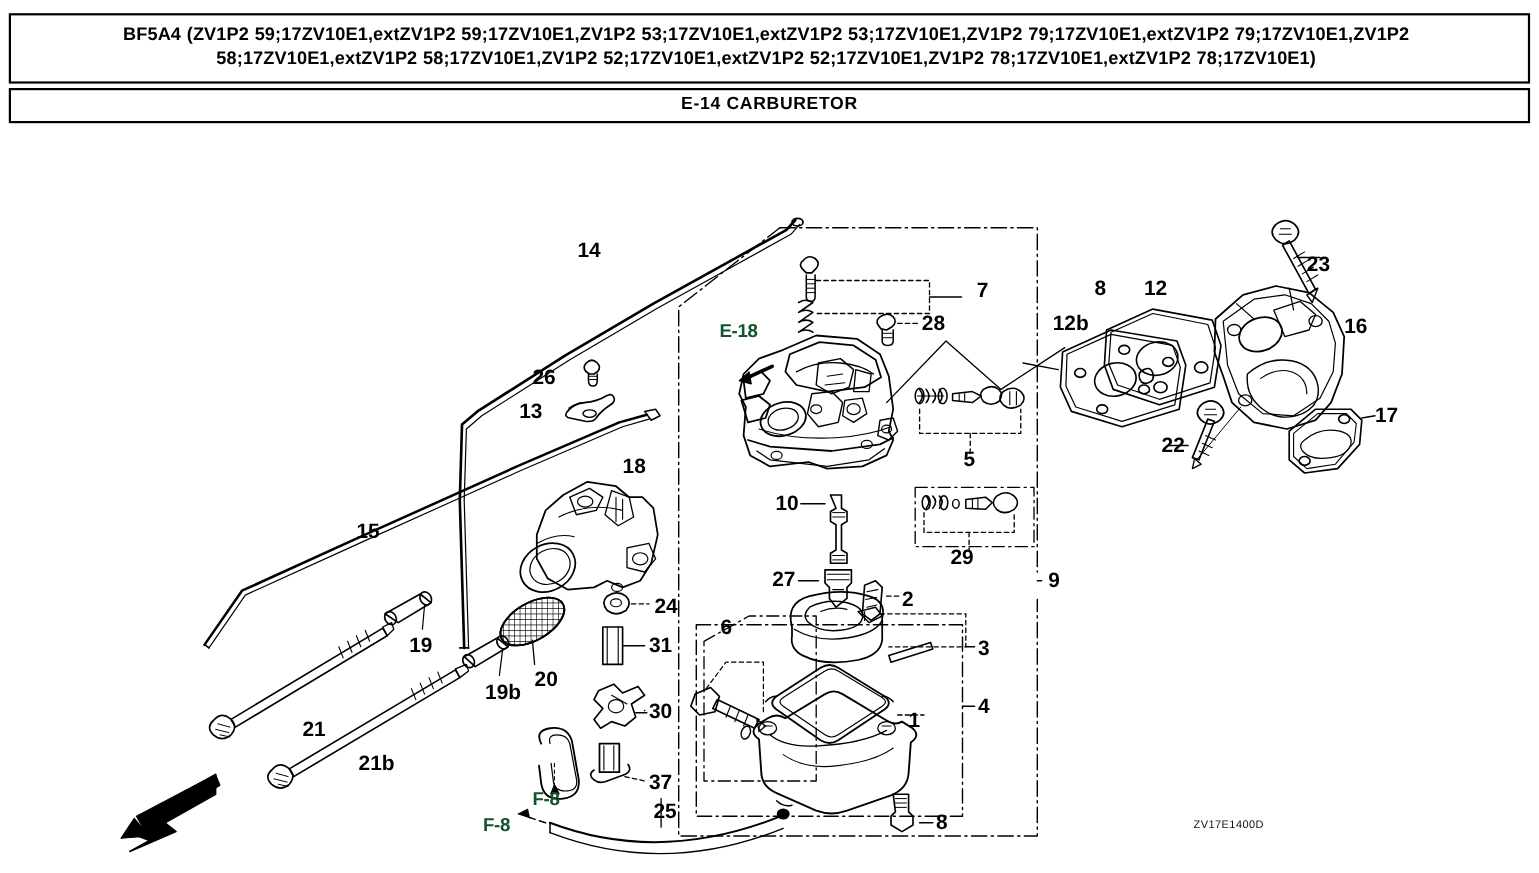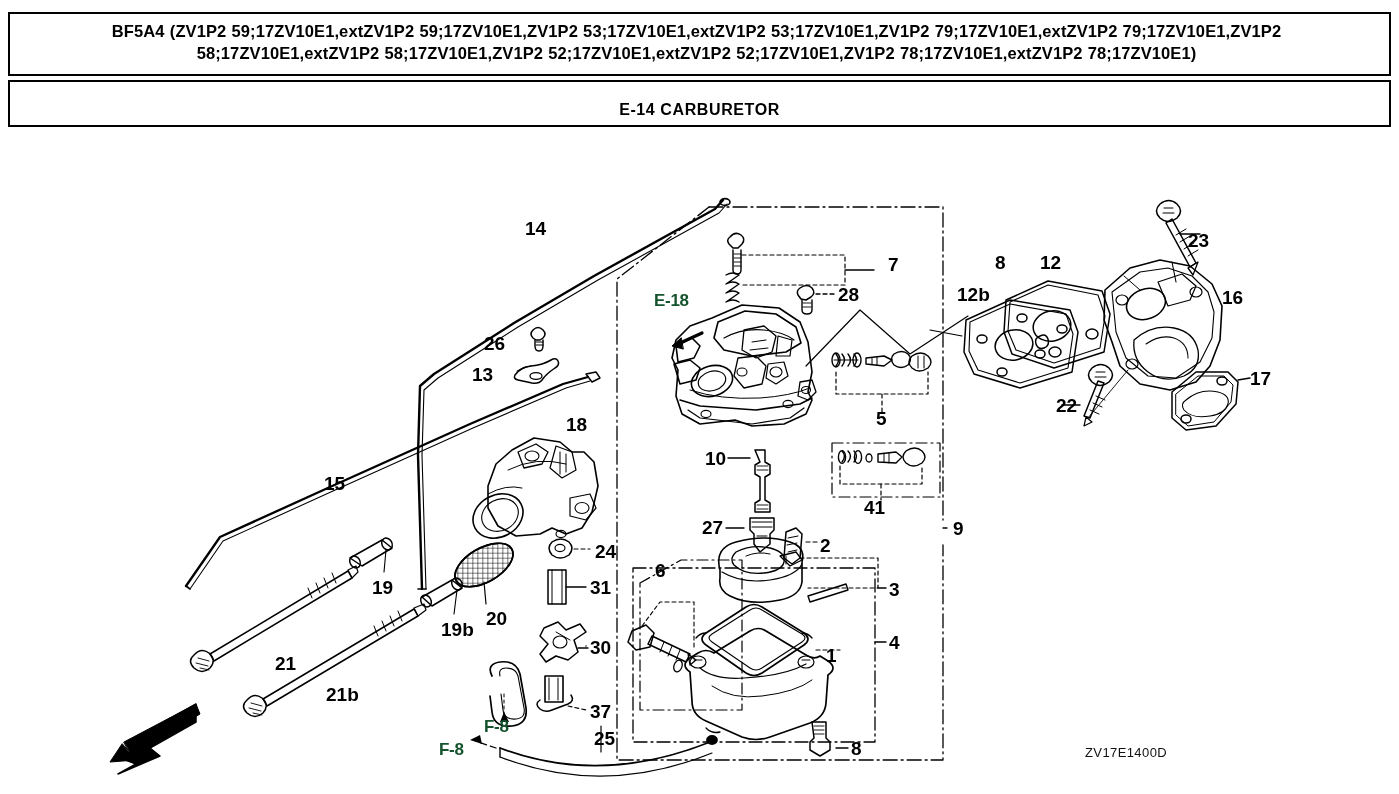--- a/index.html
+++ b/index.html
@@ -25,21 +25,21 @@
   }
   .hdr-model{
     padding:7px 14px 9px 8px;
     font-size:16.5px;
     line-height:1.32;
     letter-spacing:.1px;
     word-spacing:.5px;
   }
   .hdr-section{
     margin-top:4px;
-    padding:19px 10px 6px 10px;
+    padding:4px 10px 6px 10px;
     font-size:16px;
     letter-spacing:.6px;
   }
 
   
   #draw{position:absolute;left:0;top:0;width:1399px;height:794px;}
   #draw svg{display:block;}
 
   .lbl{
     position:absolute;
@@ -54,21 +54,21 @@
     position:absolute;
     font-weight:bold;
     font-size:17px;
     letter-spacing:-.3px;
     color:#14532d;
     white-space:nowrap;
     font-family:"Liberation Sans", sans-serif;
   }
   .code{
     position:absolute;
-    font-size:13px;
+    font-size:10px;
     font-weight:normal;
     color:#111;
     letter-spacing:.4px;
     white-space:nowrap;
     font-family:"Liberation Sans", sans-serif;
   }
 </style>
 </head>
 <body>
 
@@ -502,21 +502,21 @@
     <span class="lbl" style="left:486px;top:609px">20</span>
     <span class="lbl" style="left:275px;top:654px">21</span>
     <span class="lbl" style="left:326px;top:685px">21b</span>
     <span class="lbl" style="left:1056px;top:396px">22</span>
     <span class="lbl" style="left:1188px;top:231px">23</span>
     <span class="lbl" style="left:595px;top:542px">24</span>
     <span class="lbl" style="left:594px;top:729px">25</span>
     <span class="lbl" style="left:484px;top:334px">26</span>
     <span class="lbl" style="left:702px;top:518px">27</span>
     <span class="lbl" style="left:838px;top:285px">28</span>
-    <span class="lbl" style="left:864px;top:498px">41</span>
+    <span class="lbl" style="left:864px;top:498px">29</span>
     <span class="lbl" style="left:590px;top:638px">30</span>
     <span class="lbl" style="left:590px;top:578px">31</span>
     <span class="lbl" style="left:590px;top:702px">37</span>
   </div>
 
   <div>
     <span class="ref" style="left:654px;top:291px">E-18</span>
     <span class="ref" style="left:484px;top:717px">F-8</span>
     <span class="ref" style="left:439px;top:740px">F-8</span>
   </div>

